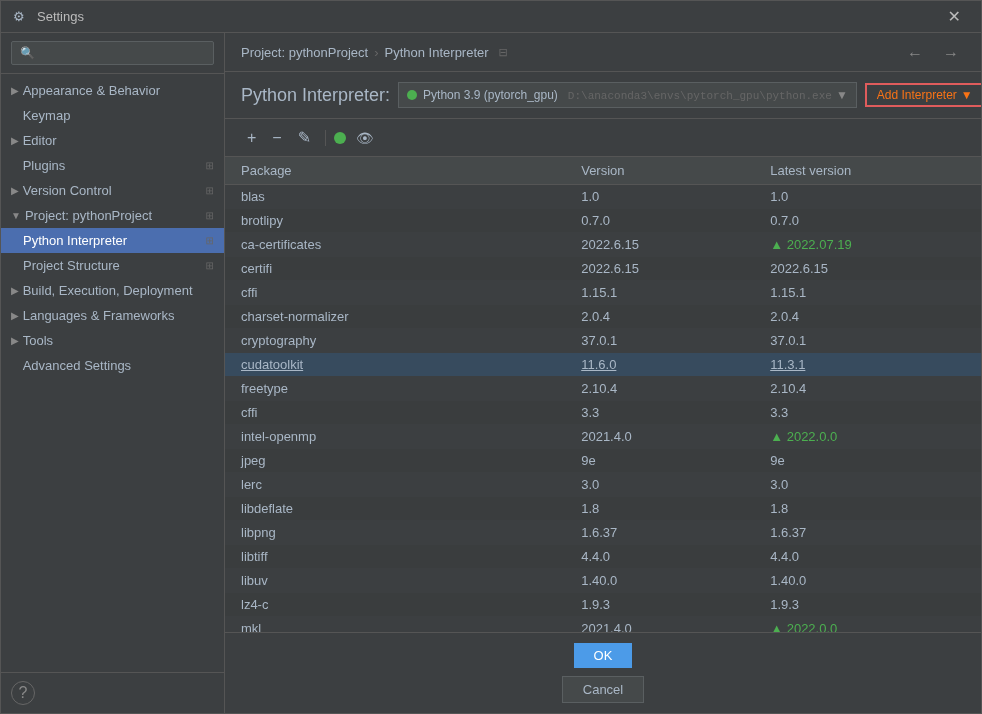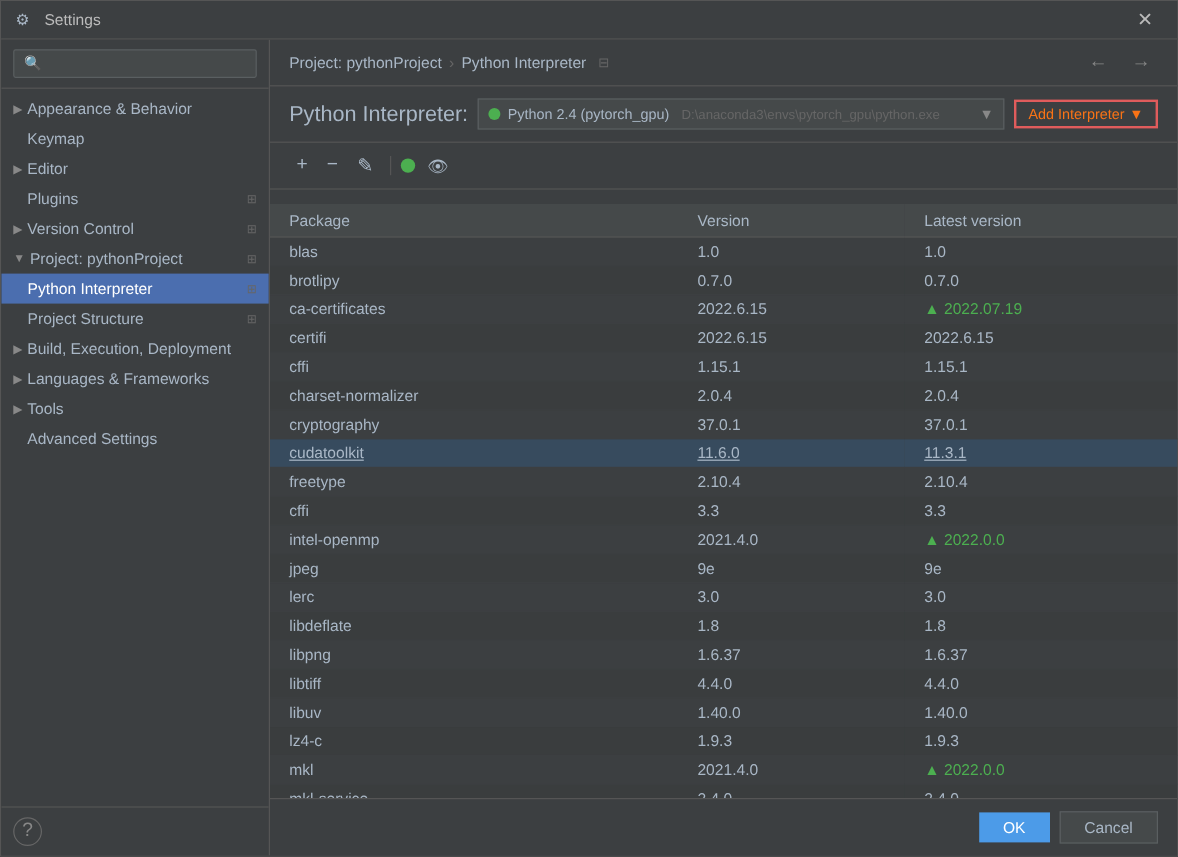--- a/index.html
+++ b/index.html
@@ -46,33 +46,33 @@
     .interpreter-select .green-dot { width: 10px; height: 10px; border-radius: 50%; background: #4caf50; margin-right: 6px; flex-shrink: 0; }
     .interpreter-select .select-text { flex: 1; font-size: 12px; overflow: hidden; white-space: nowrap; text-overflow: ellipsis; }
     .interpreter-select .chevron { color: #888; margin-left: 4px; }
     .add-interpreter-btn { background: none; border: 2px solid #e05c5c; color: #f97316; padding: 3px 10px; font-size: 12px; cursor: pointer; white-space: nowrap; display: flex; align-items: center; gap: 4px; }
 
     .toolbar { display: flex; align-items: center; padding: 6px 16px; border-bottom: 1px solid #555; gap: 4px; }
     .toolbar-btn { background: none; border: none; color: #a9b7c6; cursor: pointer; padding: 3px 6px; font-size: 16px; border-radius: 2px; }
     .toolbar-sep { width: 1px; height: 16px; background: #555; margin: 0 4px; }
     .toolbar-green-dot { width: 12px; height: 12px; border-radius: 50%; background: #4caf50; }
 
-    .packages-table { flex: 1; overflow-y: auto; margin-top: 12px; }
+    .packages-table { flex: 1; overflow-y: auto; }
     table { width: 100%; border-collapse: collapse; }
     thead tr { background: #45494a; }
     th { text-align: left; padding: 6px 16px; color: #a9b7c6; font-weight: normal; font-size: 13px; border-bottom: 1px solid #555; }
     td { padding: 4px 16px; font-size: 13px; border-bottom: 1px solid #3c3f41; }
     tr:nth-child(even) td { background: #3a3d3e; }
     tr:nth-child(odd) td { background: #3c3f41; }
     tr.highlighted td { background: #374b5e; text-decoration: underline; }
     .col-package { width: 45%; }
     .col-version { width: 25%; }
     .col-latest { width: 30%; }
 
-    .dialog-footer { display: flex; align-items: center; justify-content: flex-end; padding: 10px 16px; border-top: 1px solid #555; gap: 8px; background: #3c3f41; }
+    .dialog-footer { display: flex; align-items: center; justify-content: flex-end; padding: 10px 16px; border-top: 1px solid #555; gap: 8px; background: #3c3f41; flex-direction: column; }
     .btn-ok { background: #4c9be8; border: none; color: white; padding: 5px 20px; font-size: 13px; cursor: pointer; }
     .btn-cancel { background: #45494a; border: 1px solid #5a5f61; color: #a9b7c6; padding: 5px 20px; font-size: 13px; cursor: pointer; }
 
     .sidebar-footer-help { background: none; border: none; color: #888; cursor: pointer; font-size: 16px; width: 24px; height: 24px; border-radius: 50%; border: 1px solid #666; display: flex; align-items: center; justify-content: center; }
 
     ::-webkit-scrollbar { width: 8px; height: 8px; }
     ::-webkit-scrollbar-track { background: #3c3f41; }
     ::-webkit-scrollbar-thumb { background: #5a5f61; border-radius: 4px; }
   </style>
 </head>
@@ -175,23 +175,23 @@
           <button class="nav-btn">←</button>
           <button class="nav-btn">→</button>
         </div>
       </div>
 
       <div class="interpreter-bar">
         <span class="interpreter-label">Python Interpreter:</span>
         <div class="interpreter-select">
           <span class="green-dot"></span>
           <span class="select-text">
-            <span>Python 2.4 (pytorch_gpu)</span>
+            <span>Python 3.9 (pytorch_gpu)</span>
             &nbsp;
-            <span style="color:#666;font-size:11px;">D:\anaconda3\envs\pytorch_gpu\python.exe</span>
+            <span style="color:#666;font-size:11px;font-family:Liberation Mono, monospace;">D:\anaconda3\envs\pytorch_gpu\python.exe</span>
           </span>
           <span class="chevron">▼</span>
         </div>
         <button class="add-interpreter-btn">
           <span>Add Interpreter</span>
           <span>▼</span>
         </button>
       </div>
 
       <div class="toolbar">

